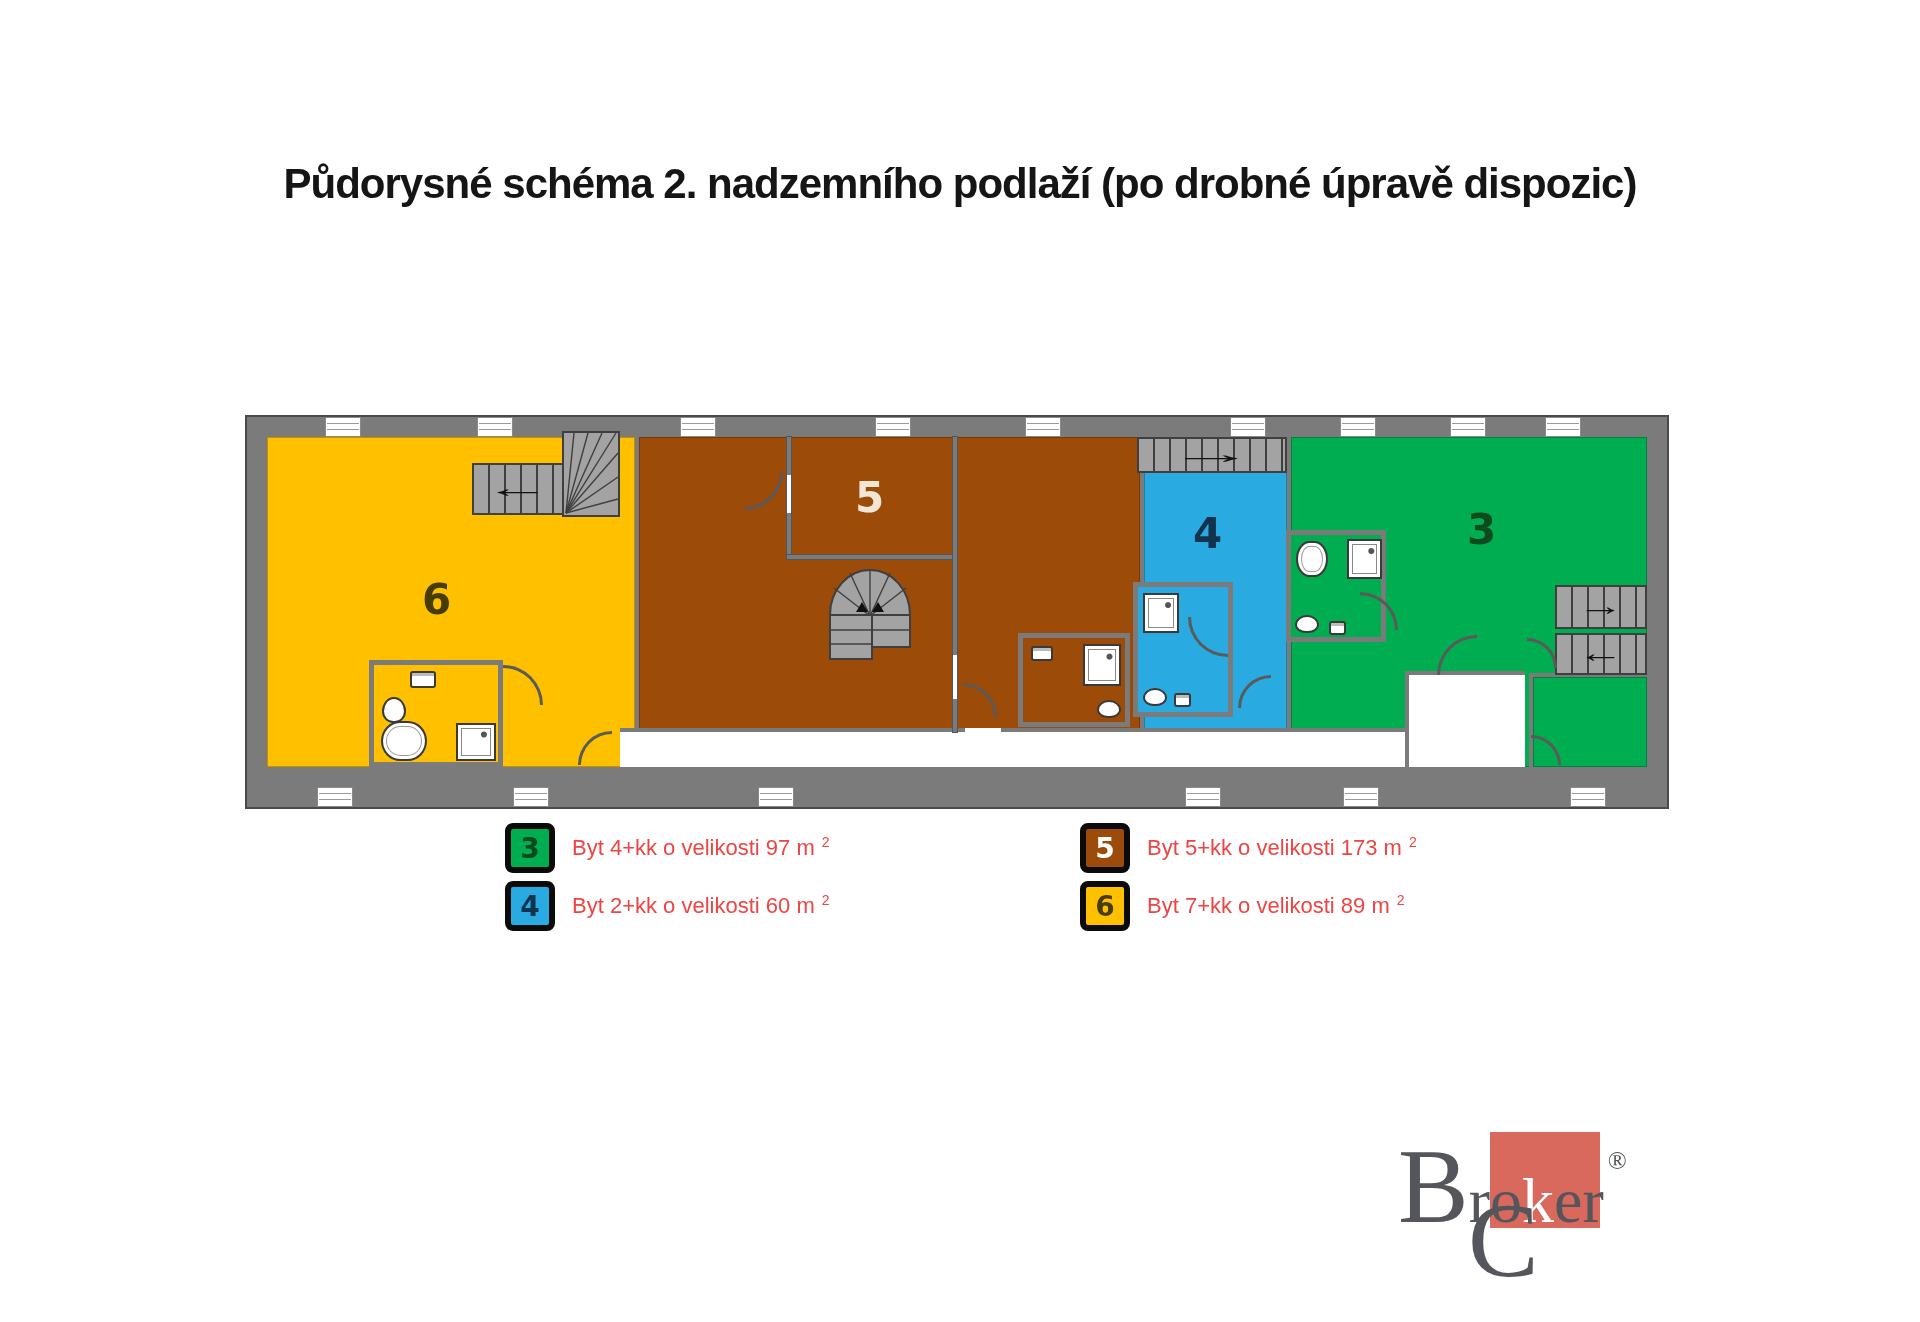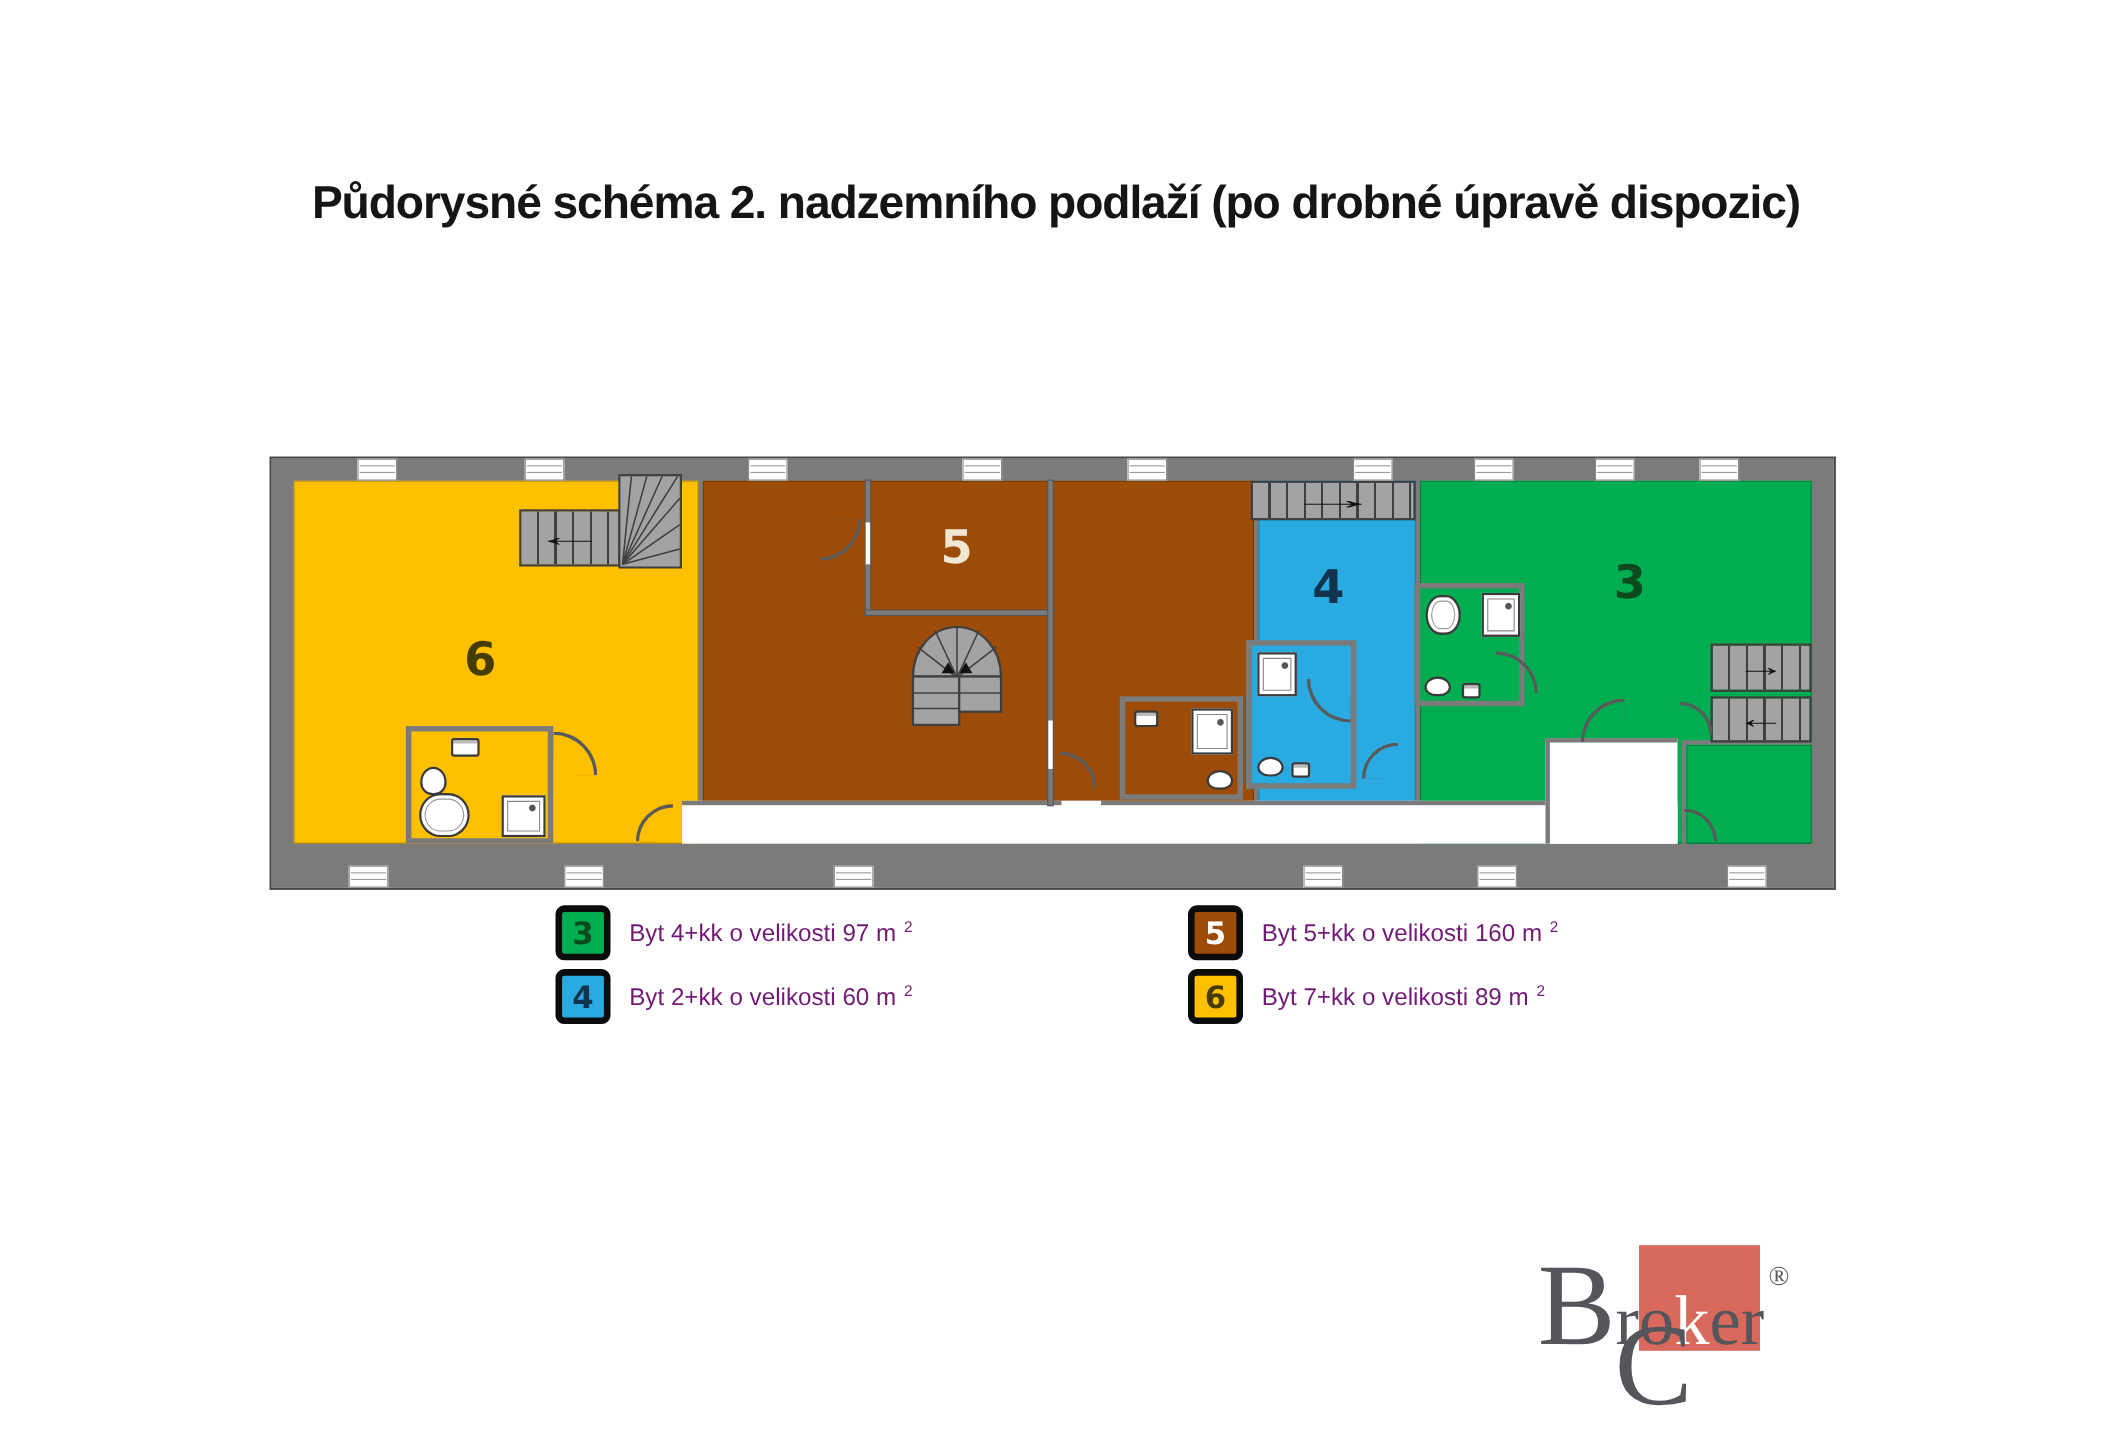--- a/index.html
+++ b/index.html
@@ -33,21 +33,21 @@
   .arc{position:absolute;border:3px solid #5a5a5a;border-right:none;border-bottom:none;
        border-radius:100% 0 0 0;background:transparent;box-sizing:border-box;}
   .window{position:absolute;width:36px;height:20px;background:#fff;box-shadow:inset 0 0 0 1px #8a8a8a;}
   .window i{position:absolute;left:2px;right:2px;height:1px;background:#9a9a9a;}
   .roomnum{position:absolute;font-size:42px;font-weight:bold;font-family:"DejaVu Sans",sans-serif;}
   
   .legend-item{position:absolute;display:flex;align-items:center;gap:17px;}
   .swatch{width:38px;height:38px;border:6px solid #0b0b0b;border-radius:8px;
           display:flex;align-items:center;justify-content:center;
           font-size:28px;font-weight:bold;font-family:"DejaVu Sans",sans-serif;}
-  .legend-label{font-size:22px;color:#701a75;font-family:"Liberation Sans",sans-serif;}
+  .legend-label{font-size:22px;color:#ef4444;font-family:"Liberation Sans",sans-serif;}
   .legend-label sup{font-size:14px;margin-left:7px;}
   
   #rs-logo{position:absolute;left:112px;top:1065px;width:430px;height:240px;}
   #rs-logo .bar{position:absolute;}
   .rs-word{position:absolute;font-weight:bold;font-size:78px;line-height:1;letter-spacing:-2px;
            transform:scaleX(.82);transform-origin:left center;white-space:nowrap;}
   .rs-tld{font-size:66px;}
   
   #bc-logo{position:absolute;left:1398px;top:1112px;width:480px;height:200px;
            font-family:"Liberation Serif",serif;}
@@ -245,21 +245,21 @@
     </div>
     <div class="legend-label">
       <span>Byt 2+kk o velikosti 60 m</span><sup>2</sup>
     </div>
   </div>
   <div class="legend-item" style="left:1080px;top:823px;">
     <div class="swatch" style="background-color: rgb(156, 75, 8);">
       <span style="color: rgb(255, 255, 255);">5</span>
     </div>
     <div class="legend-label">
-      <span>Byt 5+kk o velikosti 160 m</span><sup>2</sup>
+      <span>Byt 5+kk o velikosti 173 m</span><sup>2</sup>
     </div>
   </div>
   <div class="legend-item" style="left:1080px;top:881px;">
     <div class="swatch" style="background-color: rgb(255, 192, 0);">
       <span style="color: rgb(71, 60, 0);">6</span>
     </div>
     <div class="legend-label">
       <span>Byt 7+kk o velikosti 89 m</span><sup>2</sup>
     </div>
   </div>

